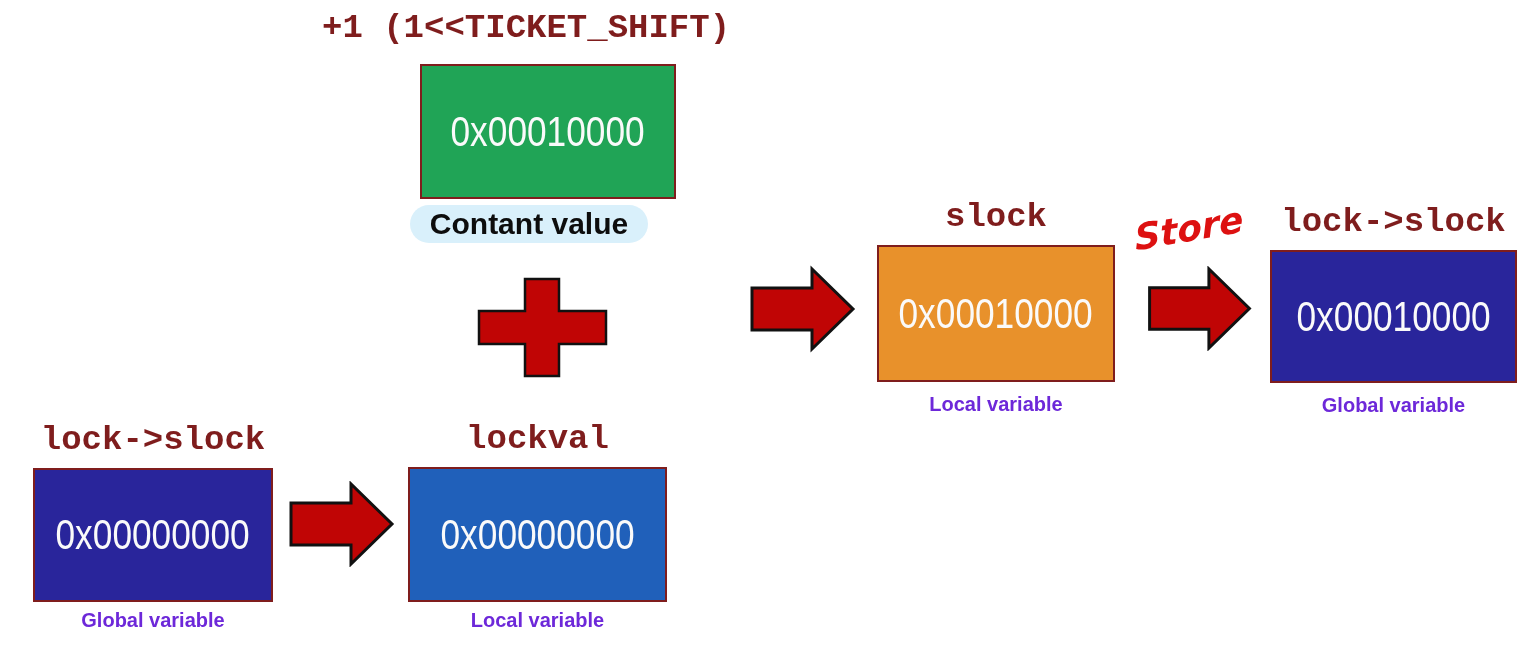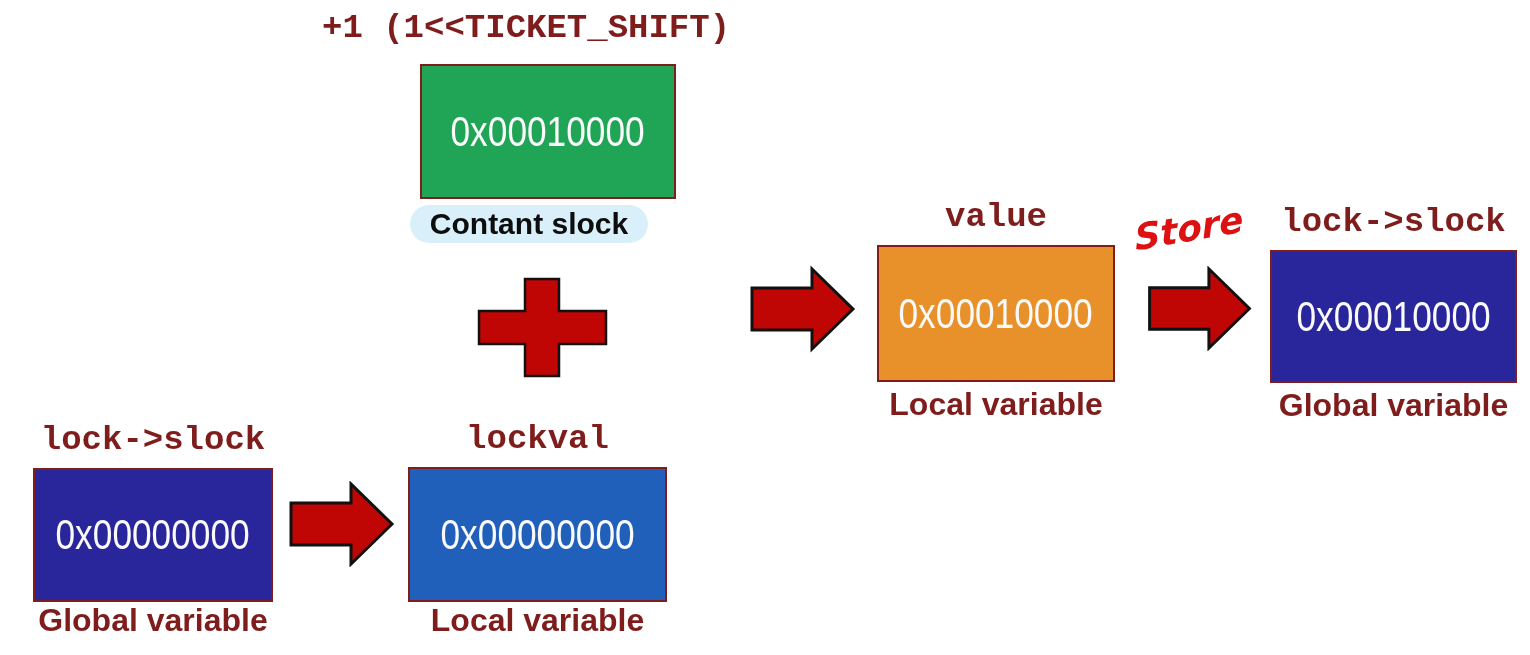--- a/index.html
+++ b/index.html
@@ -44,23 +44,23 @@
     font-weight: 400;
     color: #fafafa;
     transform: scaleX(0.84);
     white-space: nowrap;
   }
 
   
   .caption {
     position: absolute;
     font-weight: 700;
-    font-size: 32px;
+    font-size: 20px;
     line-height: 32px;
-    color: #7f1d1d;
+    color: #6d28d9;
     text-align: center;
     white-space: nowrap;
   }
 
   
   .pill {
     position: absolute;
     border-radius: 20px;
     display: flex;
     align-items: center;
@@ -90,21 +90,21 @@
 <body>
 
 <div class="canvas">
 
   <div class="code-label" style="left:322px; top:10px;">+1 (1&lt;&lt;TICKET_SHIFT)</div>
 
   <div class="box" style="left: 420px; top: 64px; width: 256px; height: 135px; background-color: rgb(32, 164, 86);">
     <span class="hex">0x00010000</span>
   </div>
   <div class="pill" style="left: 410px; top: 205px; width: 238px; height: 38px; background-color: rgb(217, 240, 251);">
-    <span>Contant slock</span>
+    <span>Contant value</span>
   </div>
 
   <svg class="shape" style="left:477px; top:277px;" width="131" height="101" viewBox="0 0 131 101">
     <polygon points="48,2 82,2 82,34 129,34 129,67 82,67 82,99 48,99 48,67 2,67 2,34 48,34" stroke="#111111" stroke-width="2.5" fill="#C00505"></polygon>
   </svg>
 
   <div class="code-label" style="left:33px; top:422px; width:240px;">lock-&gt;slock</div>
   <div class="box" style="left: 33px; top: 468px; width: 240px; height: 134px; background-color: rgb(41, 37, 155);">
     <span class="hex">0x00000000</span>
   </div>
@@ -117,21 +117,21 @@
   <div class="code-label" style="left:408px; top:421px; width:259px;">lockval</div>
   <div class="box" style="left: 408px; top: 467px; width: 259px; height: 135px; background-color: rgb(32, 96, 186);">
     <span class="hex">0x00000000</span>
   </div>
   <div class="caption" style="left:408px; top:604px; width:259px;">Local variable</div>
 
   <svg class="shape" style="left:750px; top:265px;" width="106" height="88" viewBox="0 0 106 86">
     <polygon points="2,22 62,22 62,3 103,43 62,83 62,64 2,64" stroke="#111111" stroke-width="3" fill="#C00505"></polygon>
   </svg>
 
-  <div class="code-label" style="left:877px; top:199px; width:238px;">value</div>
+  <div class="code-label" style="left:877px; top:199px; width:238px;">slock</div>
   <div class="box" style="left: 877px; top: 245px; width: 238px; height: 137px; background-color: rgb(232, 145, 43);">
     <span class="hex">0x00010000</span>
   </div>
   <div class="caption" style="left:877px; top:388px; width:238px;">Local variable</div>
 
   <div class="store" style="left: 1134px; top: 208px; color: rgb(221, 17, 17);">Store</div>
 
   <svg class="shape" style="left:1147px; top:266px;" width="106" height="85" viewBox="0 0 106 86">
     <polygon points="2,22 62,22 62,3 103,43 62,83 62,64 2,64" stroke="#111111" stroke-width="3" fill="#C00505"></polygon>
   </svg>

